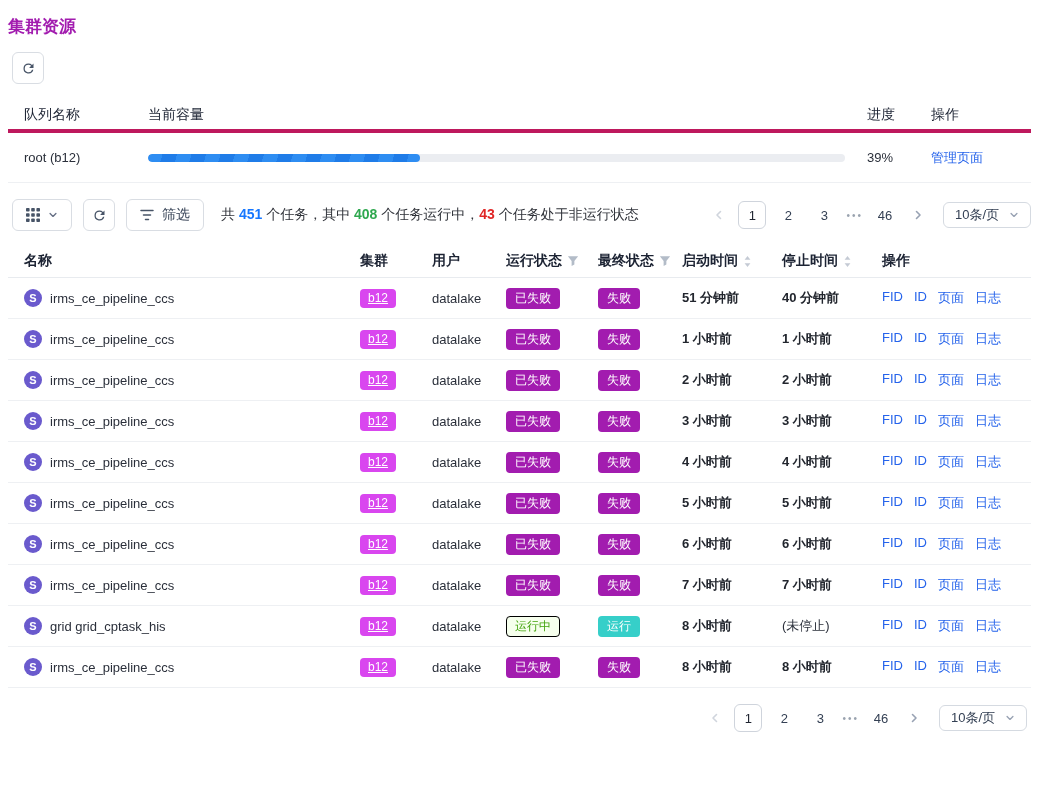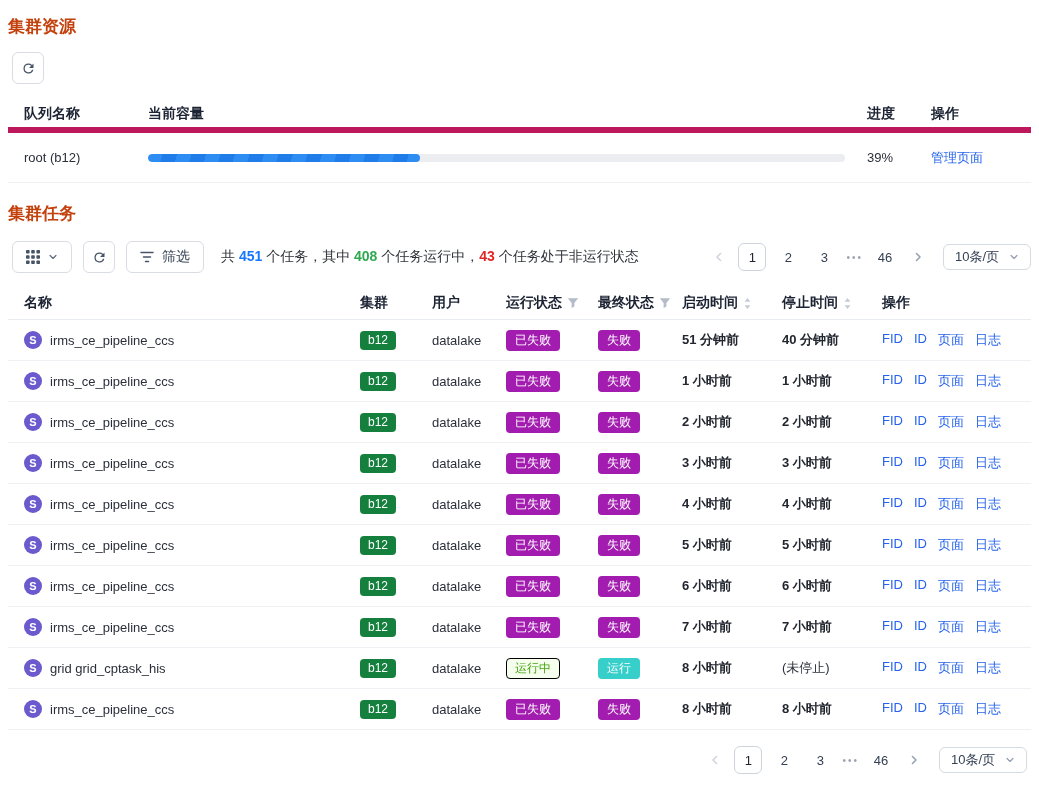--- a/index.html
+++ b/index.html
@@ -8,21 +8,21 @@
     font-family: "Liberation Sans", "DejaVu Sans", sans-serif;
     background: #ffffff;
     color: #1f2430;
     font-size: 13px;
   }
   .page { padding: 8px; }
 
   .section-title {
     font-size: 17px;
     font-weight: 700;
-    color: #c2410c;
+    color: #a21caf;
     margin: 8px 0 0 0;
     line-height: 22px;
   }
 
   
   .icon-btn, .btn {
     height: 32px;
     border: 1px solid #d9dde3;
     border-radius: 6px;
     background: #fff;
@@ -40,23 +40,23 @@
   .res-table { margin-top: 16px; }
   .res-header, .res-row {
     display: grid;
     grid-template-columns: 124px 1fr 64px 84px;
     align-items: center;
     padding: 0 16px;
   }
   .res-header {
     height: 33px;
     font-size: 14px;
-    font-weight: 700;
+    font-weight: 400;
     color: #1c2333;
-    border-bottom: 6px solid #be185d;
+    border-bottom: 4px solid #be185d;
   }
   .res-row { height: 50px; border-bottom: 1px solid #eef0f3; color: #2a2f3a; }
   .progress-track {
     height: 8px; background: #ebedf1; border-radius: 4px; margin-right: 22px;
     overflow: hidden;
   }
   .progress-fill {
     height: 100%; border-radius: 4px;
     background: repeating-linear-gradient(105deg, #2e8df2 0 14px, #1f7ce8 14px 28px);
   }
@@ -112,21 +112,21 @@
     color: #fff; font-size: 11px; font-weight: 700; flex: 0 0 18px;
     display: inline-flex; align-items: center; justify-content: center;
   }
   .task-name { color: #2a2f3a; }
   .user-cell { color: #2a2f3a; }
 
   .badge {
     display: inline-block; border-radius: 4px; font-size: 12px; line-height: 15px;
     padding: 3px 9px; white-space: nowrap;
   }
-  .cluster-badge { background: #15803d; color: #fff; padding: 2px 8px; }
+  .cluster-badge { background: #d946ef; color: #fff; padding: 2px 8px; text-decoration: underline; }
   .st-error { background: #a21caf; color: #fff; }
   .st-running { background: #f6ffed; color: #44a40e; border: 1px solid #000000; padding: 2px 8px; }
   .st-processing { background: #36cfc9; color: #fff; }
 
   .time { font-weight: 700; color: #22262e; }
   .time.muted { font-weight: 400; color: #2a2f3a; }
 
   .actions-cell { display: flex; gap: 11px; }
   .link { color: #2563eb; cursor: pointer; text-decoration: none; white-space: nowrap; }
 
@@ -159,21 +159,20 @@
       <div>
         <div class="progress-track">
           <div class="progress-fill" style="width: 39%;"></div>
         </div>
       </div>
       <div>39%</div>
       <div><a class="link">管理页面</a></div>
     </div>
   </div>
 
-  <h1 class="section-title tasks-title">集群任务</h1>
 
   <div class="toolbar">
     <button class="btn">
       <span style="display:inline-flex;">
         <svg width="14" height="14" viewBox="0 0 14 14" fill="#475467">
           <rect x="0" y="0" width="3.6" height="3.6" rx="0.8"></rect>
             <rect x="5.2" y="0" width="3.6" height="3.6" rx="0.8"></rect>
             <rect x="10.4" y="0" width="3.6" height="3.6" rx="0.8"></rect>
           <rect x="0" y="5.2" width="3.6" height="3.6" rx="0.8"></rect>
             <rect x="5.2" y="5.2" width="3.6" height="3.6" rx="0.8"></rect>

